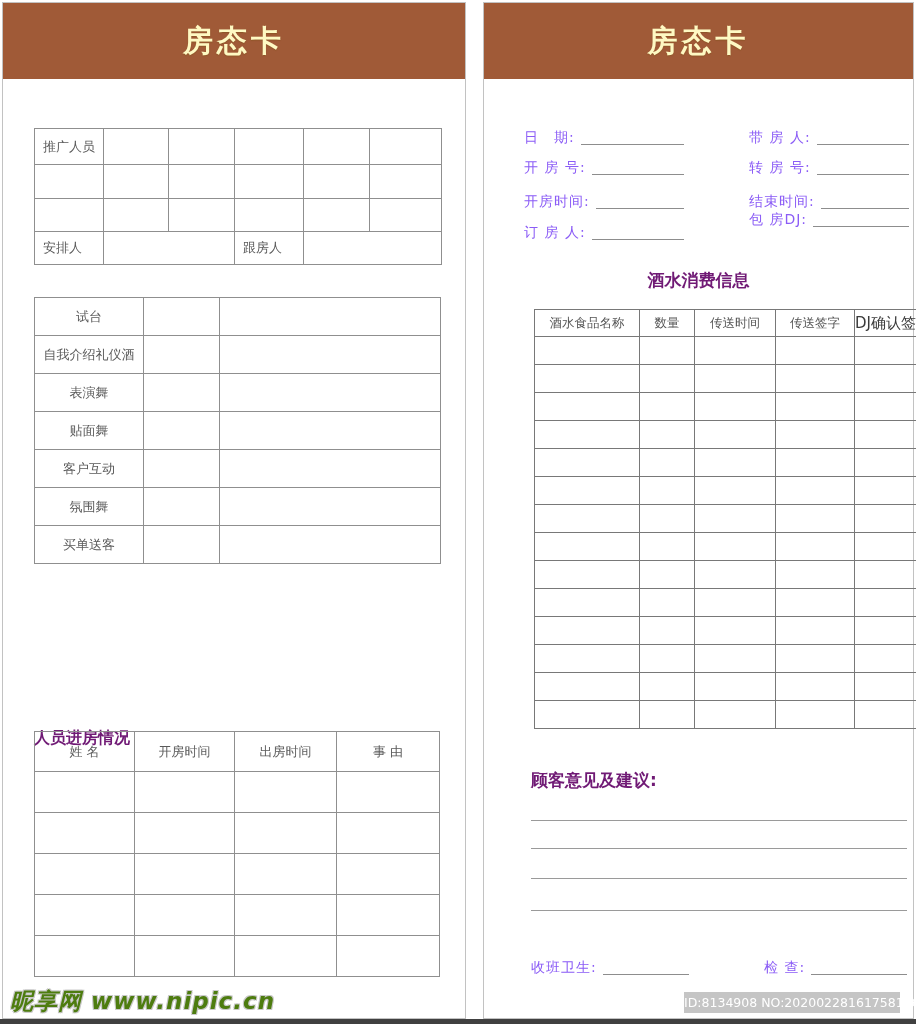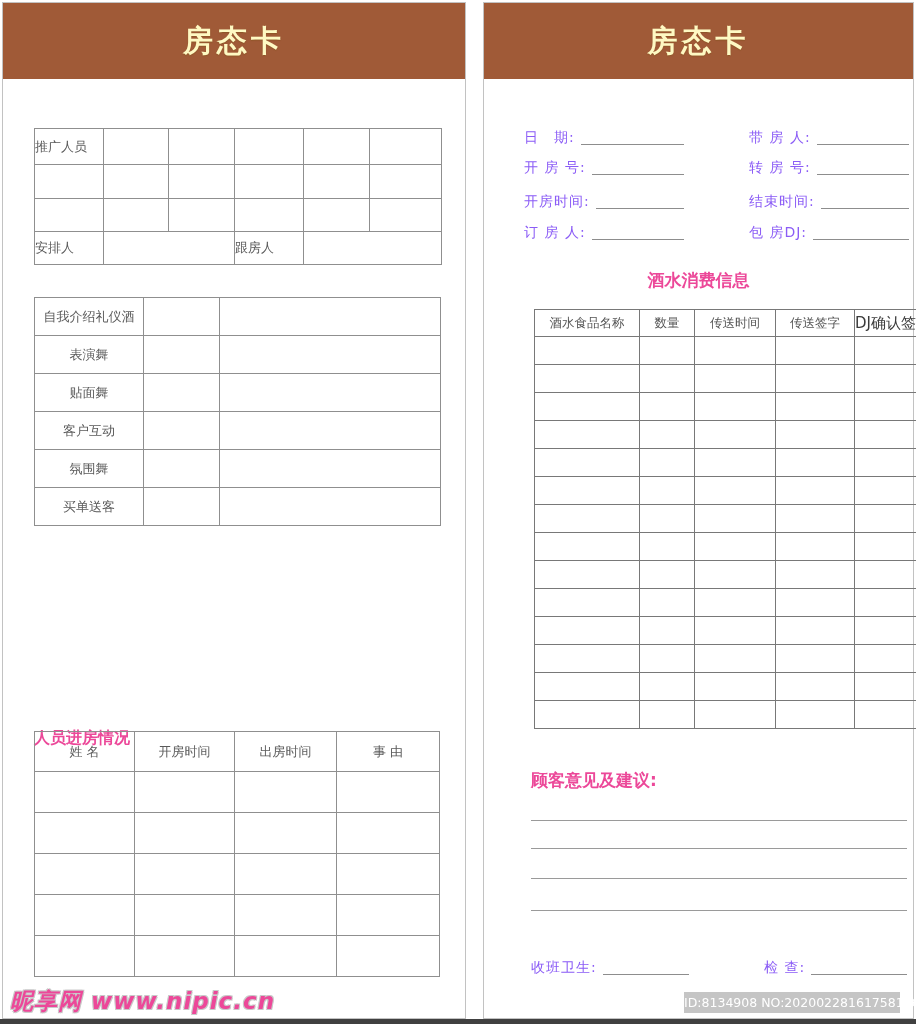--- a/index.html
+++ b/index.html
@@ -22,25 +22,25 @@
     font-size:30px; font-weight:bold; color:#fef9c3; letter-spacing:4px;
     text-shadow:0 1px 1px rgba(120,80,20,0.45);
   }
   table { border-collapse:collapse; table-layout:fixed; position:absolute; }
   td {
     border:1px solid #8f8f8f; font-size:13px; color:#5a5a5a;
     text-align:center; vertical-align:middle; overflow:hidden; white-space:nowrap;
   }
   
   .staff-table  { left:31px; top:125px; width:407px; }
-  .staff-table td.lbl { text-align:left; }
+  .staff-table td.lbl { text-align:left; padding-left:8px; }
   .program-table { left:31px; top:294px; width:406px; }
   .entry-table   { left:31px; top:728px; width:405px; }
   .section-heading {
-    position:absolute; font-size:16px; font-weight:bold; color:#ec4899;
+    position:absolute; font-size:16px; font-weight:bold; color:#701a75;
   }
   .entry-heading { left:31px; top:693px;margin-top:32px; }
   
   .field-row {
     position:absolute; display:flex; align-items:flex-end; height:18px;
     font-size:14px; color:#8b5cf6; letter-spacing:1px;
   }
   .field-line { flex:1; border-bottom:1px solid #8d8d8d; margin:0 0 2px 6px; height:14px; }
   .fl { left:40px;  width:160px; }
   .fr { left:265px; width:160px; }
@@ -49,21 +49,21 @@
   .drinks-table td { border-color:#787878; font-size:12.5px; color:#555; }
   .drinks-table td.dj { font-size:15px; color:#3a3a3a; }
   .feedback-heading { left:47px; top:766px; font-size:17px; }
   .feedback-line {
     position:absolute; left:47px; width:376px; height:0;
     border-bottom:1px solid #9a9a9a;
   }
   
   .wm-site {
     position:absolute; left:10px; top:986px; font-size:23px; font-weight:bold;
-    font-style:italic; color:#ec4899; letter-spacing:1px;
+    font-style:italic; color:#4d7c0f; letter-spacing:1px;
     text-shadow:1px 1px 0 #c9c9c9, -1px -1px 0 #c9c9c9, 1px -1px 0 #c9c9c9, -1px 1px 0 #c9c9c9;
   }
   .wm-badge {
     position:absolute; left:684px; top:992px; width:216px; height:21px;
     background:#c5c5c5; color:#ffffff; font-size:12.5px; line-height:21px;
     text-align:center; white-space:nowrap;
   }
   .bottom-strip {
     position:absolute; left:0; top:1019px; width:916px; height:5px; background:#404040;
   }
@@ -121,20 +121,25 @@
     </tbody>
       </table>
 
     <table class="program-table">
       <colgroup>
           <col style="width:109px">
           <col style="width:76px">
           <col style="width:221px">
         </colgroup>
       <tbody>
+      <tr style="height:38px">
+            <td>试台</td>
+            <td></td>
+            <td></td>
+          </tr>
       <tr style="height:38px">
             <td>自我介绍礼仪酒</td>
             <td></td>
             <td></td>
           </tr>
       <tr style="height:38px">
             <td>表演舞</td>
             <td></td>
             <td></td>
           </tr>
@@ -236,21 +241,21 @@
         <span class="field-line"></span>
     </div>
     <div class="field-row fr" style="top:156px">
       <span>转 房 号:</span>
         <span class="field-line"></span>
     </div>
     <div class="field-row fr" style="top:190px">
       <span>结束时间:</span>
         <span class="field-line"></span>
     </div>
-    <div class="field-row fr" style="top:221px">
+    <div class="field-row fr" style="top:208px">
       <span>包 房DJ:</span>
         <span class="field-line"></span>
     </div>
 
     <div class="section-heading drinks-heading">酒水消费信息</div>
     <table class="drinks-table">
       <colgroup>
           <col style="width:105px">
           <col style="width:55px">
           <col style="width:81px">

